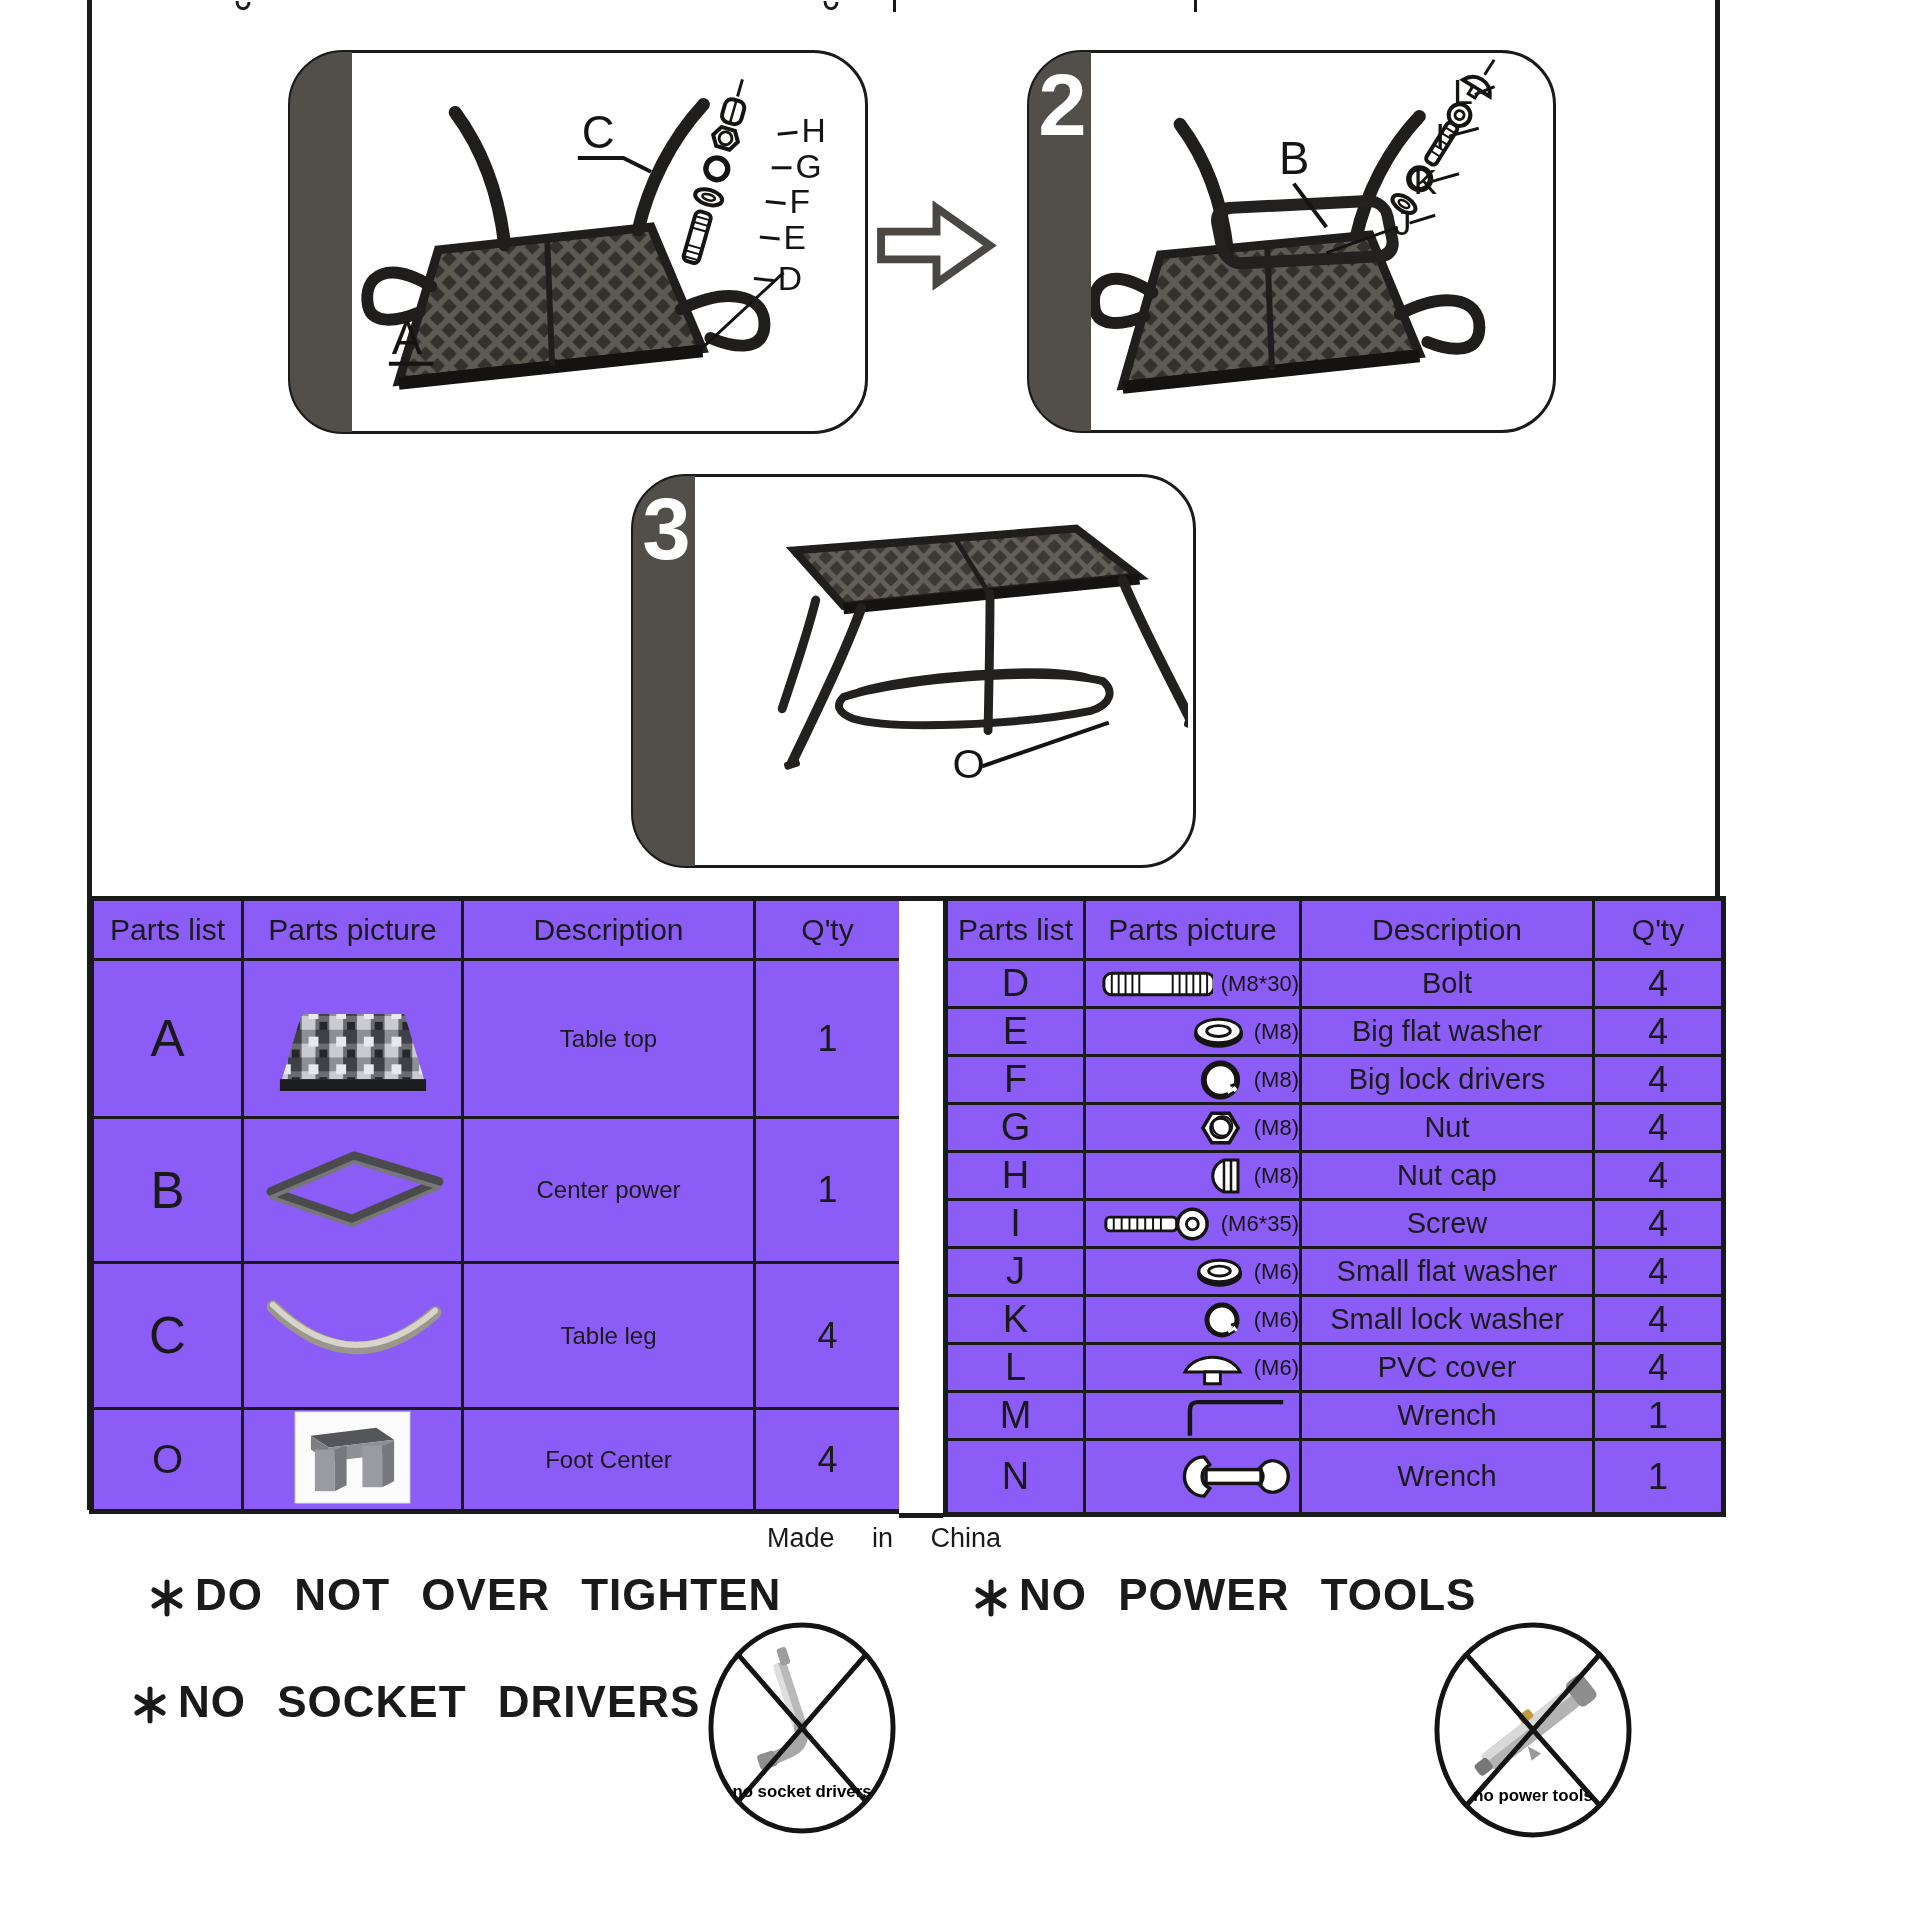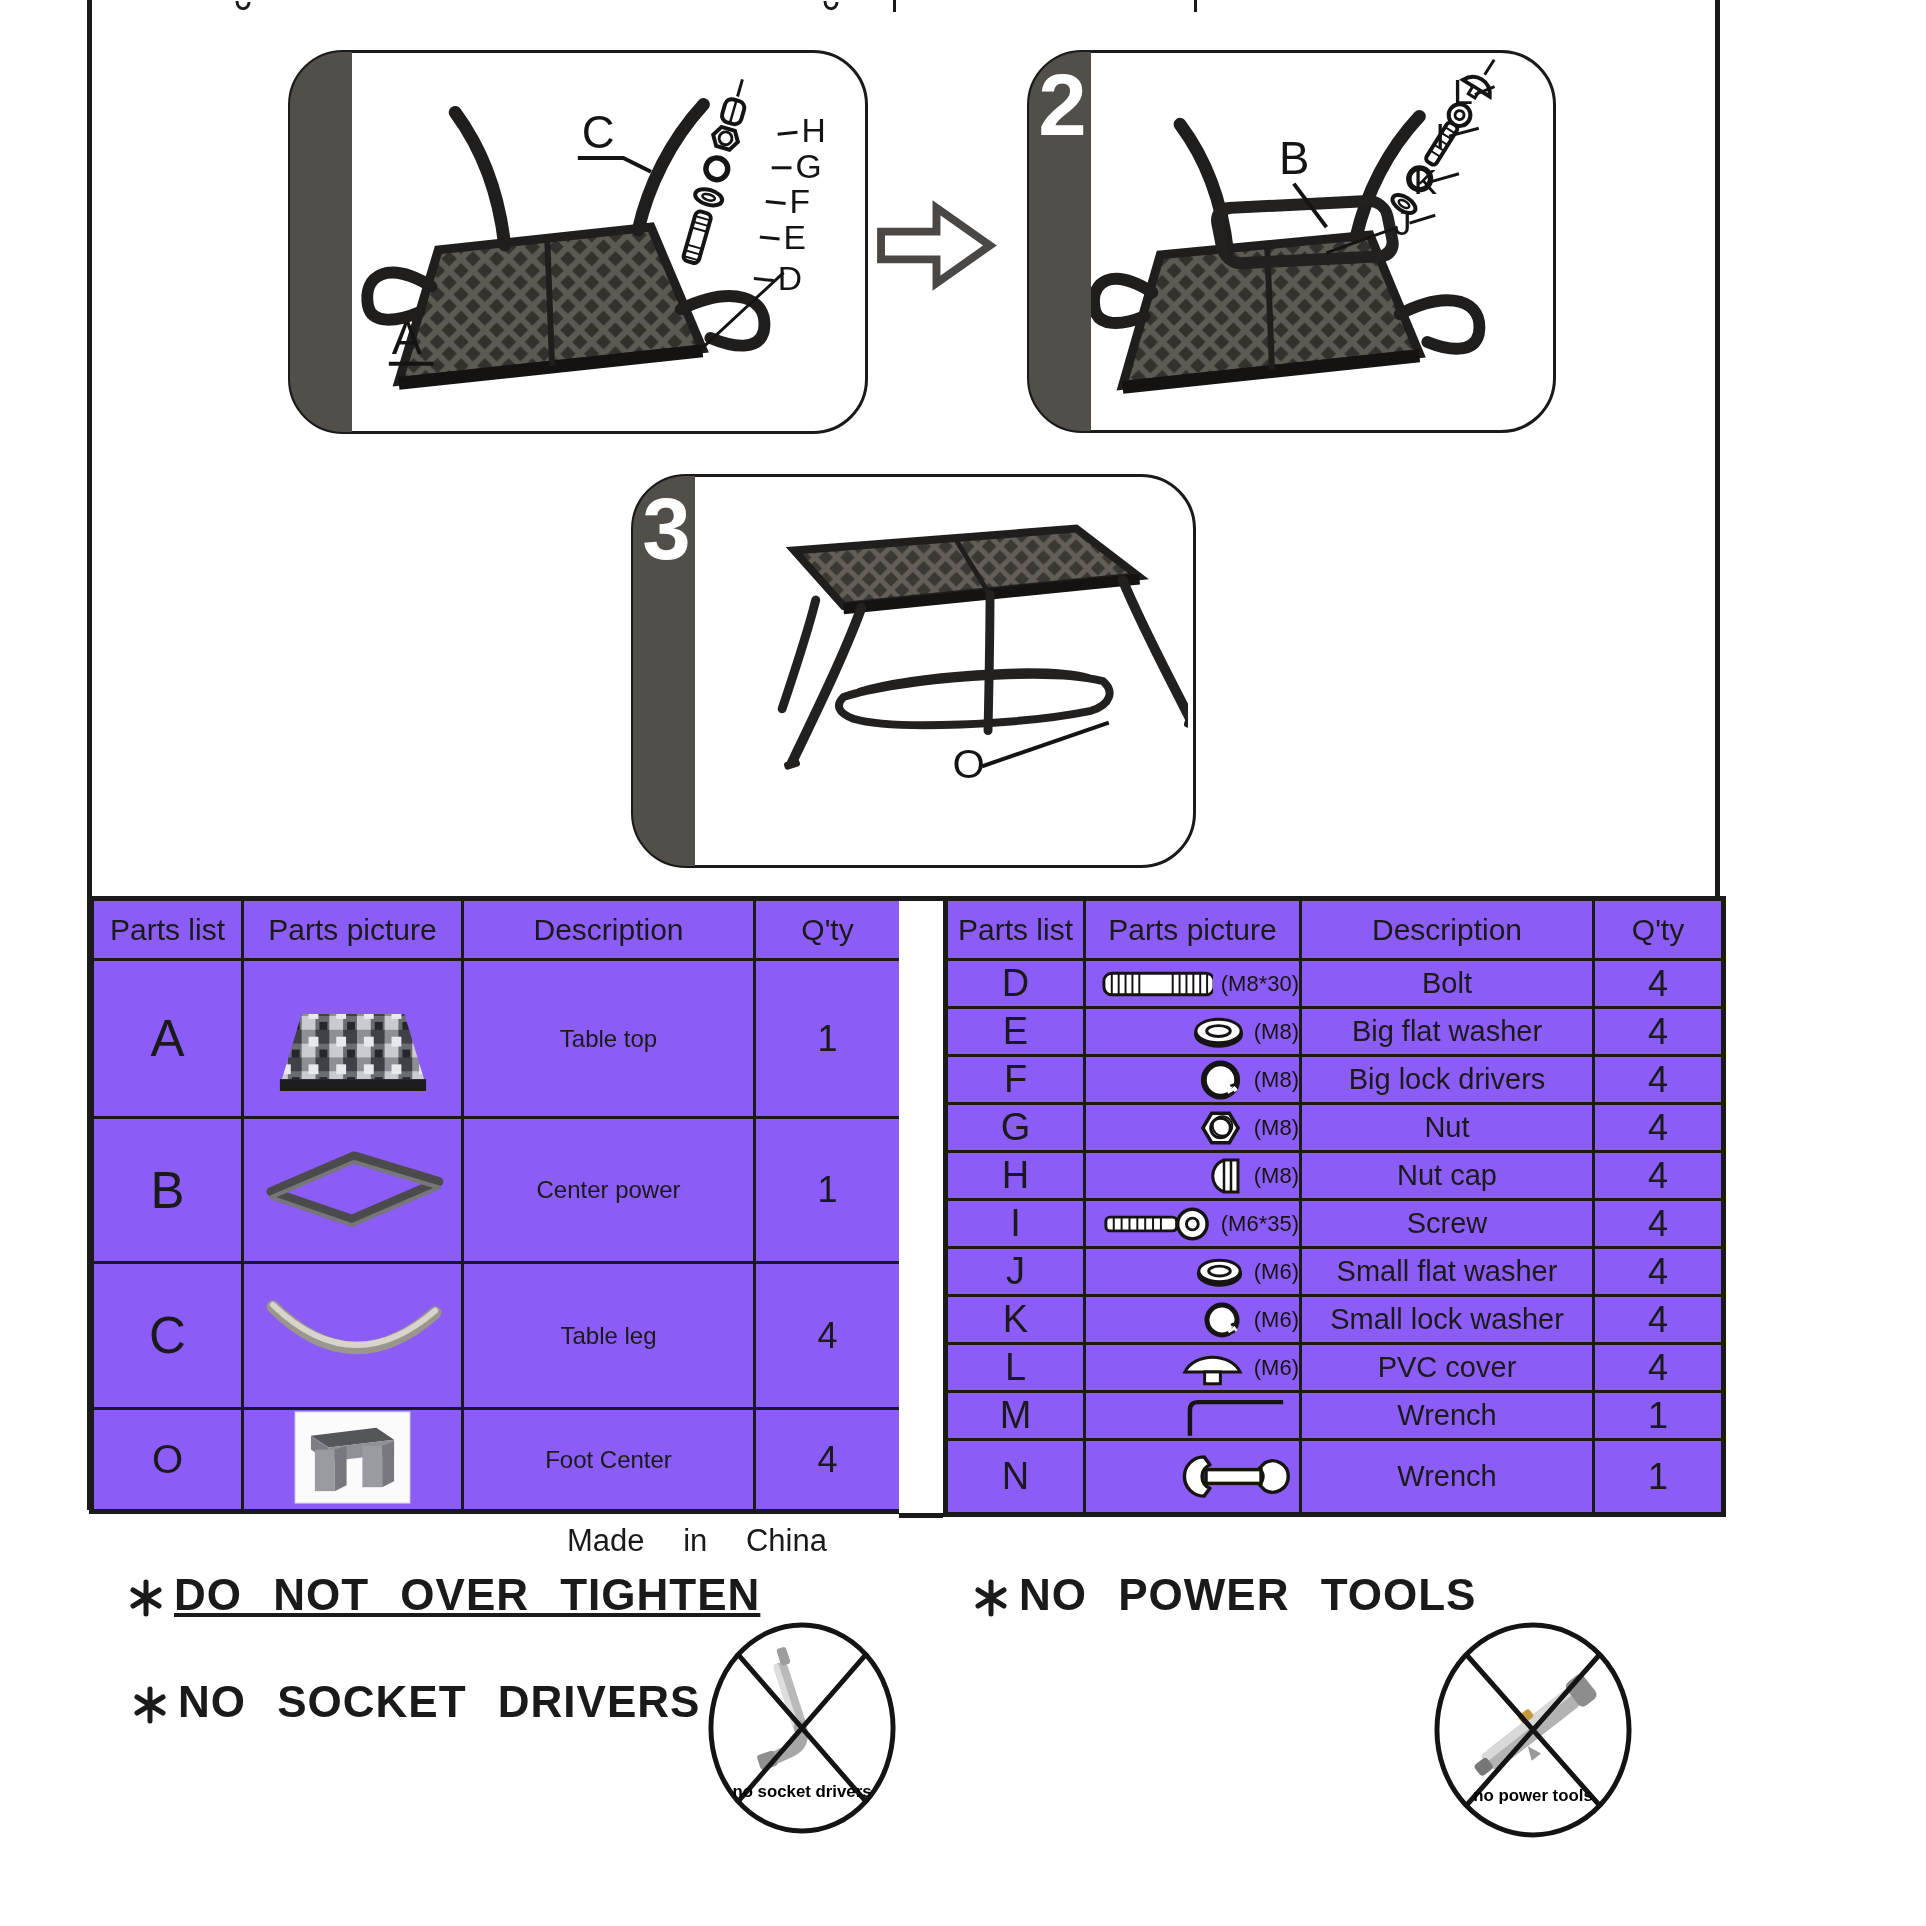--- a/index.html
+++ b/index.html
@@ -41,22 +41,22 @@
   td.rk{font-size:38px;}
   td.de{font-size:24px;}
   td.rde{font-size:29px;text-align:left;padding-left:22px;}
   td.qy{font-size:36px;}
   td.pic{text-align:center;}
   .specwrap{display:flex;align-items:center;justify-content:flex-end;padding-left:14px;gap:8px;}
   .spec{font-size:22px;color:#151413;white-space:nowrap;}
   td.vt{vertical-align:top;padding-top:24px;}
 
   
-  .made{position:absolute;left:567px;top:1523px;width:634px;
-        font-size:31px;word-spacing:30px;}
+  .made{position:absolute;left:567px;top:1523px;width:634px;text-align:center;
+        font-size:27px;word-spacing:30px;}
   .warn{position:absolute;display:flex;align-items:flex-start;gap:10px;
         font-size:44px;font-weight:bold;letter-spacing:1px;word-spacing:18px;white-space:nowrap;}
   .warn svg{margin-top:8px;}
   .stamp{position:absolute;}
   .stamp text{font-family:"Liberation Sans",sans-serif;font-weight:bold;}
 </style>
 </head>
 <body>
 
 <div class="page">
@@ -461,21 +461,21 @@
             </div>
       </td>
       <td class="rde">Wrench</td>
       <td class="qy">1</td>
     </tr>
   </tbody>
     </table>
 
   <div class="made">Made in China</div>
 
-  <div class="warn" style="left:128px;top:1570px;text-decoration:underline;">
+  <div class="warn" style="left:149px;top:1570px;">
     <svg width="36" height="40" viewBox="0 0 36 40">
       <path d="M18,4 L18,36 M5,12 L31,28 M31,12 L5,28" stroke="#1a1a1a" stroke-width="5" stroke-linecap="round"></path>
     </svg>
     <span>DO NOT OVER TIGHTEN</span>
   </div>
 
   <div class="warn" style="left:973px;top:1570px;">
     <svg width="36" height="40" viewBox="0 0 36 40">
       <path d="M18,4 L18,36 M5,12 L31,28 M31,12 L5,28" stroke="#1a1a1a" stroke-width="5" stroke-linecap="round"></path>
     </svg>

